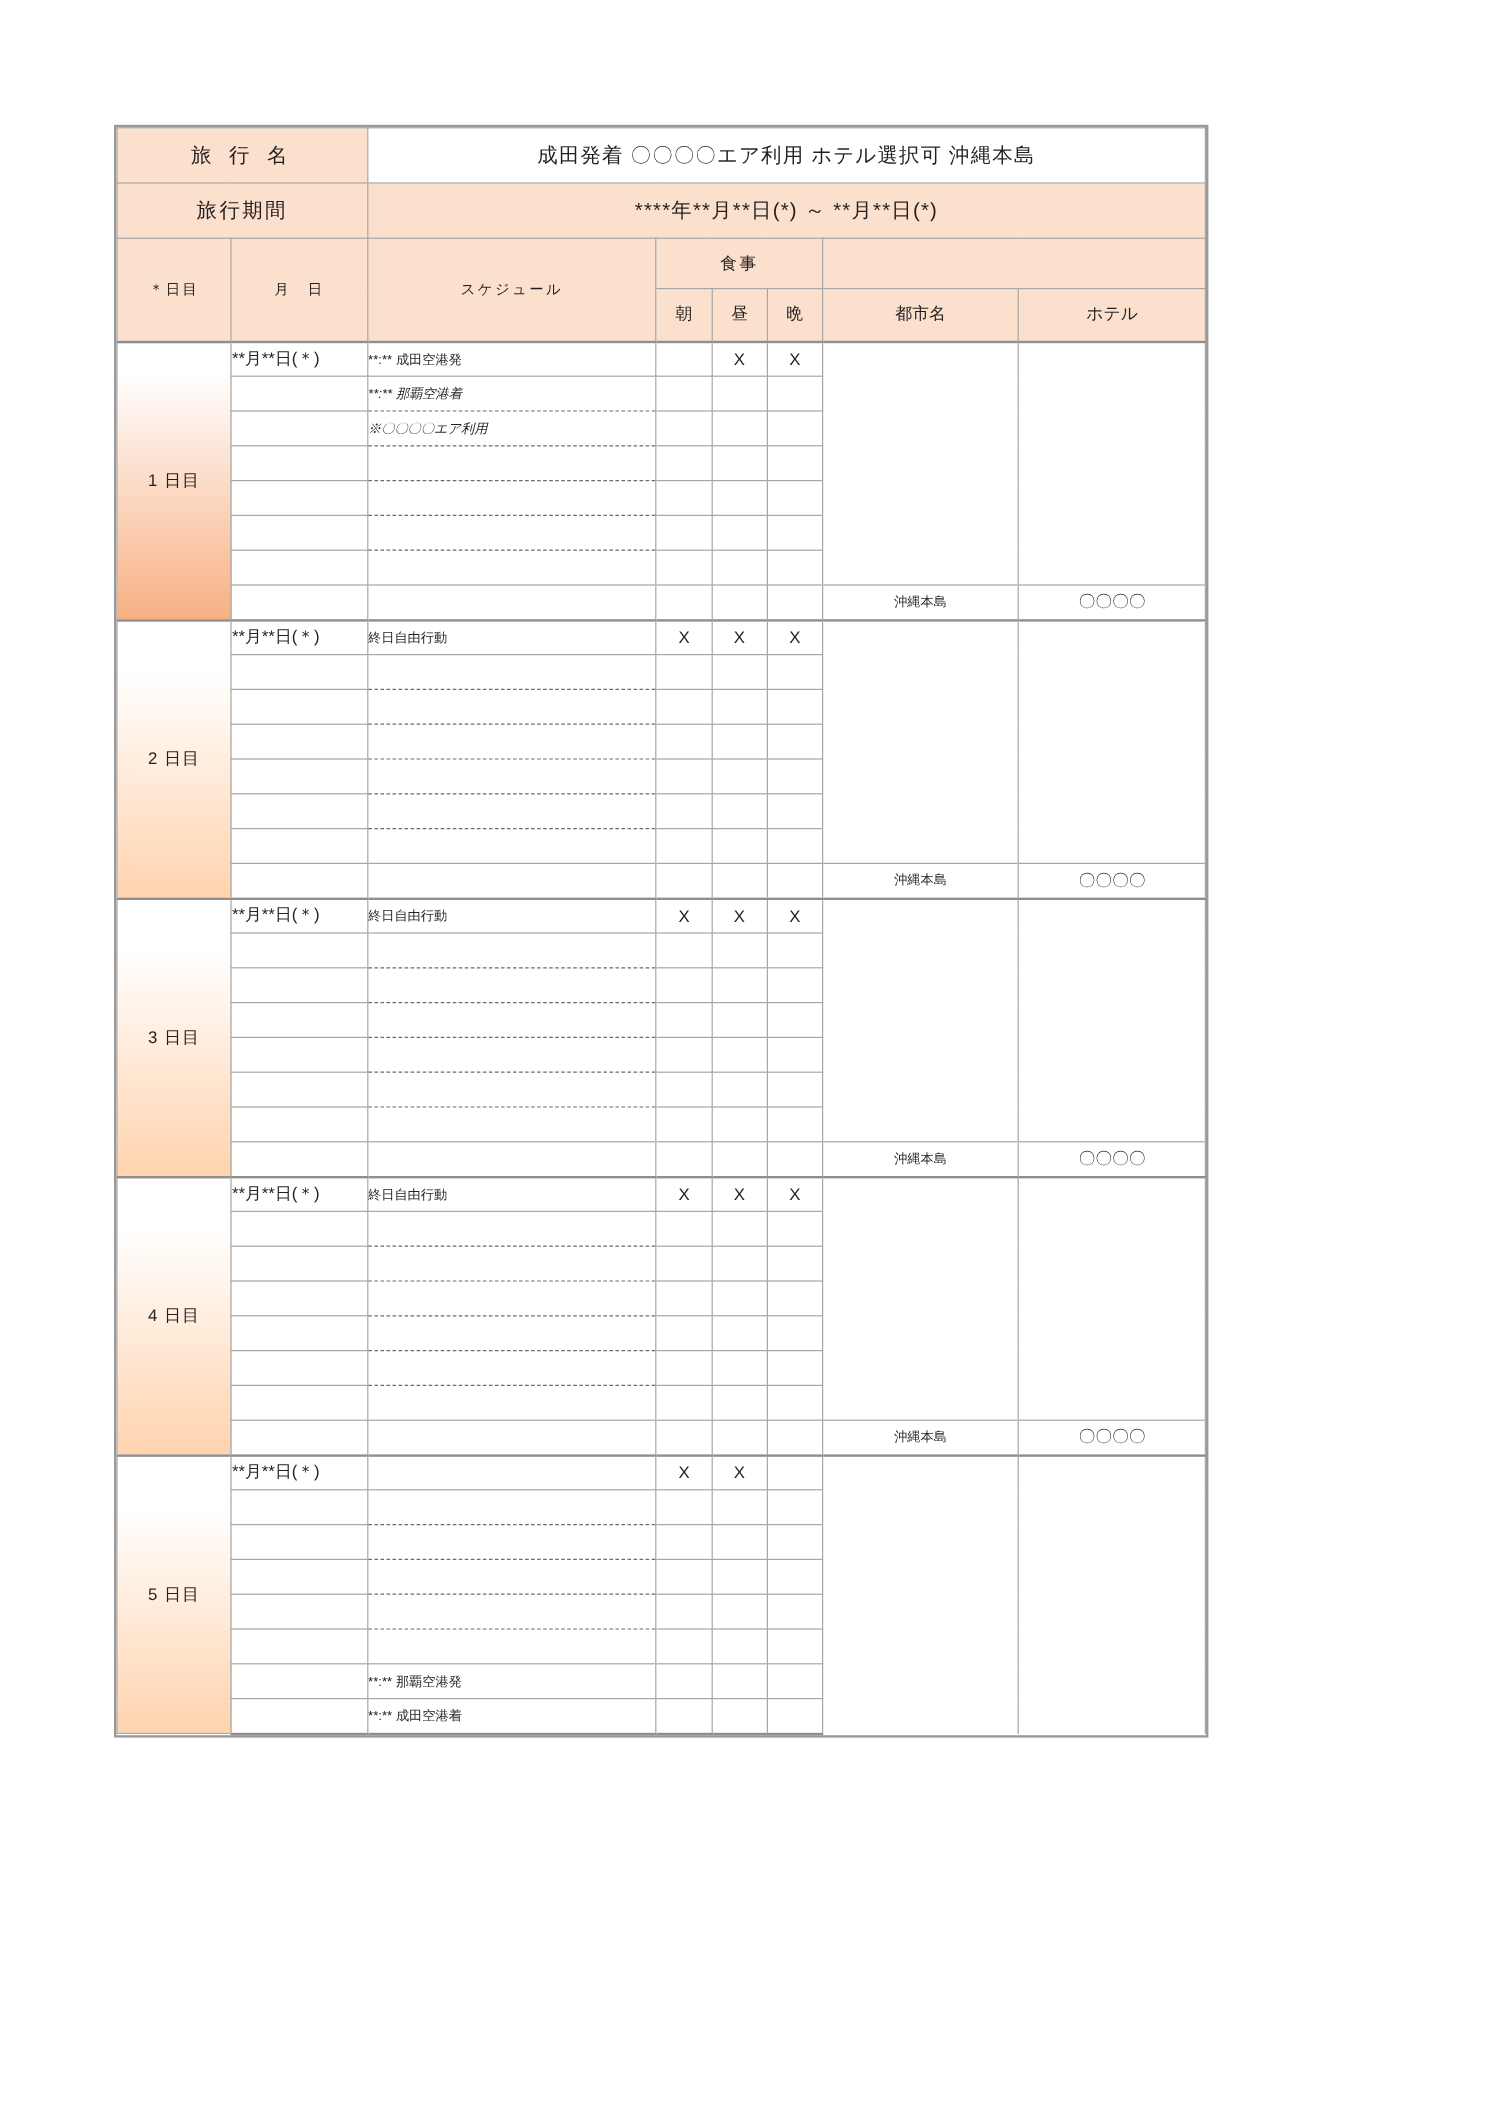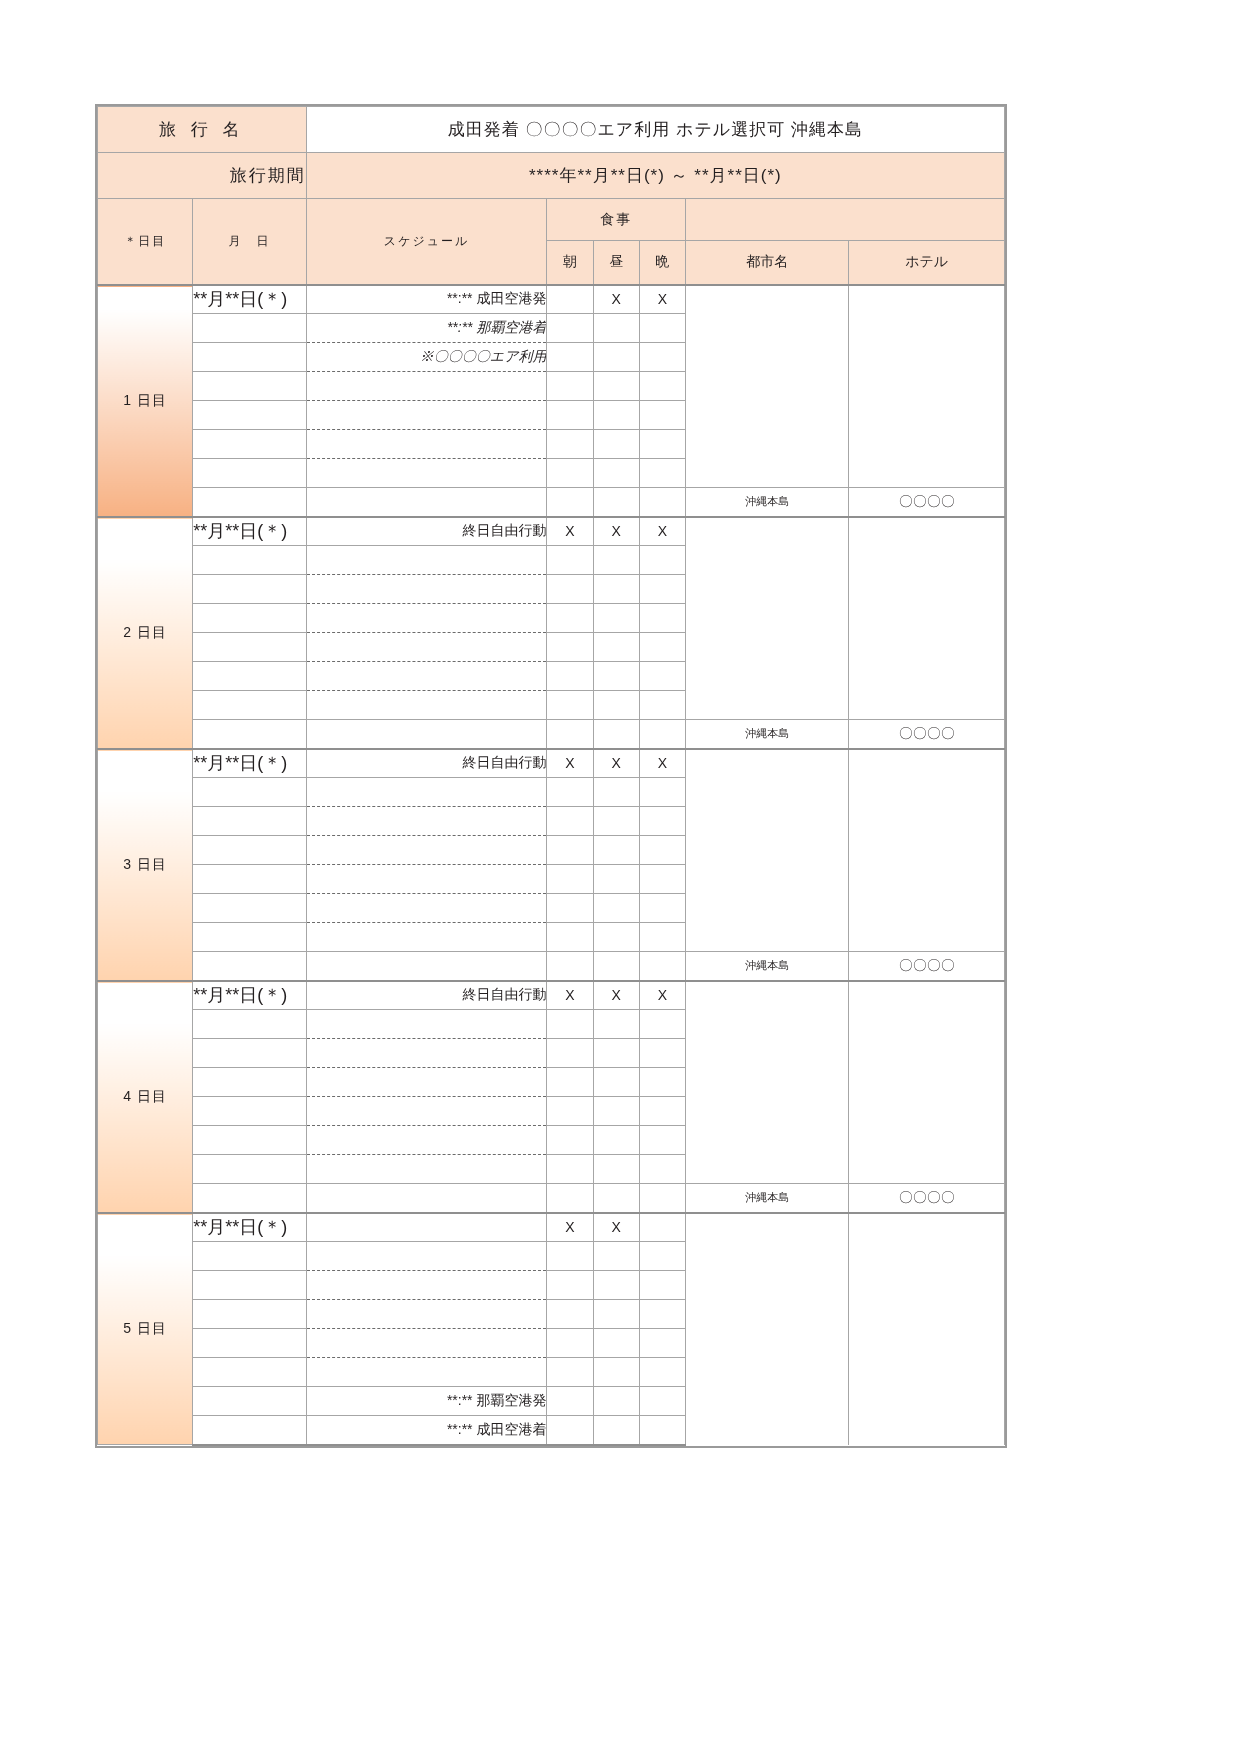--- a/index.html
+++ b/index.html
@@ -44,21 +44,21 @@
   
   .hdr-label {
     background: #fbe0cd;
     text-align: center;
     font-size: 17px;
     letter-spacing: 5px;
     height: 46px;
   }
   .hdr-label2 {
     background: #fbe0cd;
-    text-align: right;
+    text-align: center;
     font-size: 17px;
     letter-spacing: 2px;
     height: 46px;
   }
   .hdr-value-title {
     background: #ffffff;
     text-align: center;
     font-size: 17px;
     font-weight: bold;
     height: 46px;
@@ -105,35 +105,34 @@
     vertical-align: top;
     padding-top: 6px;
     letter-spacing: 1px;
     background: linear-gradient(to bottom, #ffffff 0%, #ffffff 18%, #ffd3ae 100%);
   }
   .daycell.d1 {
     background: linear-gradient(to bottom, #ffffff 0%, #ffffff 10%, #f7b183 100%);
   }
   .datecell {
     width: 113px;
-    font-size: 18px;
+    font-size: 14px;
     padding-left: 6px;
     height: 29px;
   }
   .subrow td {
     height: 29px;
   }
   .sched {
     width: 240px;
-    font-size: 14px;
+    font-size: 11px;
     padding-left: 6px;
     height: 29px;
     white-space: nowrap;
     overflow: hidden;
-    text-align: right;
   }
   .sched.dashed {
     border-top: none;
     border-bottom: 1px dashed #6b6b6b;
     font-style: italic;
   }
   .meal {
     width: 46px;
     text-align: center;
     font-size: 14px;

